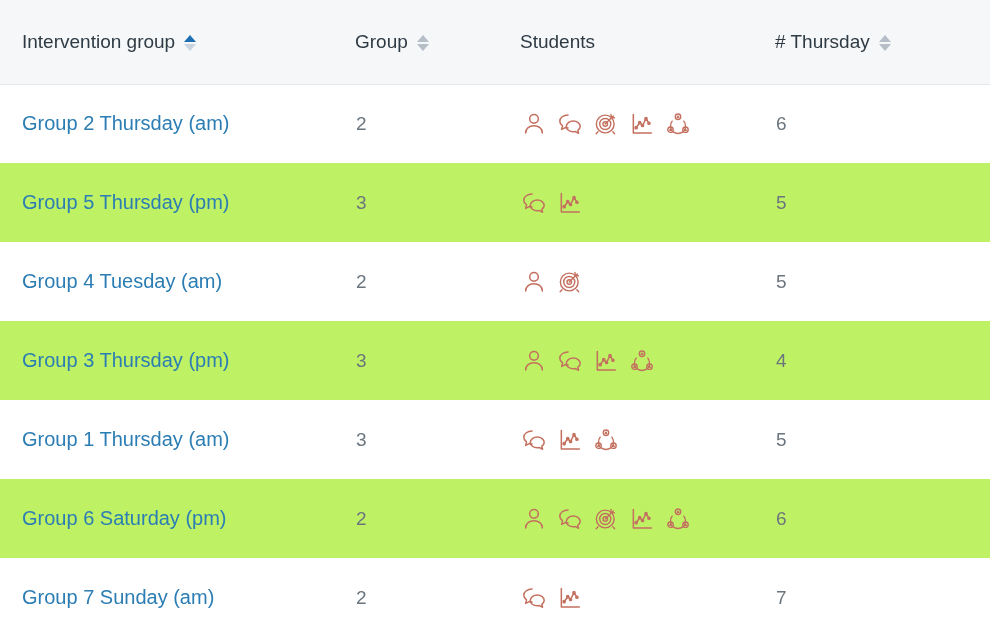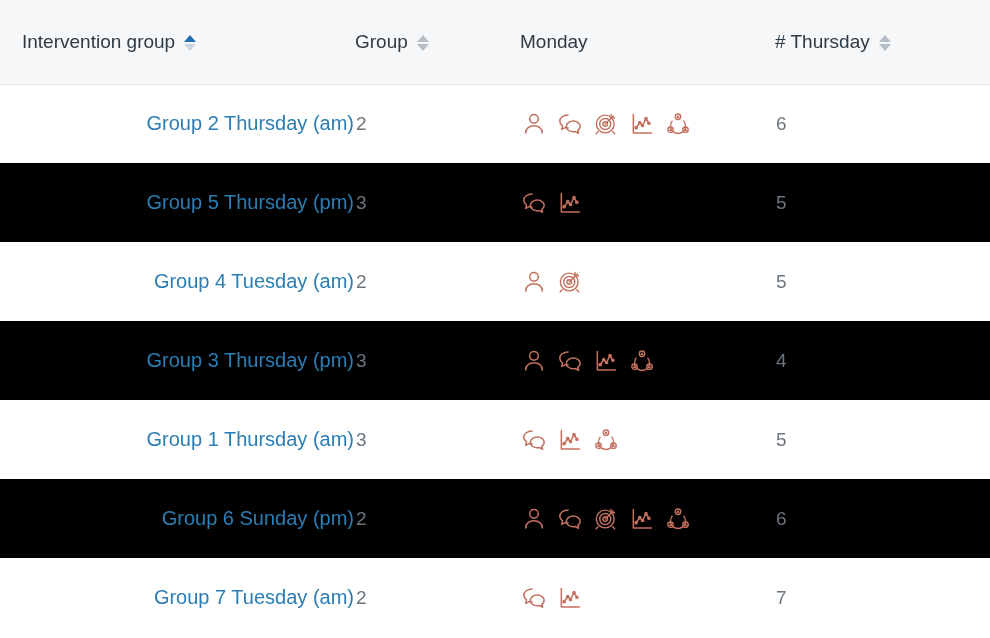--- a/index.html
+++ b/index.html
@@ -67,32 +67,32 @@
   }
   .tri-up   { border-bottom: 7px solid #b6bec7; }
   .tri-down { border-top: 7px solid #b6bec7; }
   .sort-icon.active .tri-up   { border-bottom-color: #1f6fb2; }
   .sort-icon.active .tri-down { border-top-color: #c9d4de; }
 
   tbody tr {
     background: #ffffff;
   }
   tbody tr.alt {
-    background: #000000;
+    background: #bef264;
     margin-left: 48px;
   }
   tbody td {
     height: 79px;
     vertical-align: middle;
     font-size: 19px;
     color: #6c757d;
     border: 0;
     box-sizing: border-box;
   }
-  tbody td.col-group { padding-left: 22px; text-align: right; }
+  tbody td.col-group { padding-left: 22px; }
 
   .group-link {
     color: #2b7db3;
     text-decoration: none;
     font-size: 20px;
     cursor: pointer;
   }
 
   .tier-val, .students-val {
     color: #6b757e;
@@ -133,21 +133,21 @@
         <span class="th-inner">
           <span>Group</span>
           <span class="sort-icon">
             <span class="tri tri-up"></span>
             <span class="tri tri-down"></span>
           </span>
         </span>
       </th>
       <th class="col-pillars">
         <span class="th-inner">
-          <span>Monday</span>
+          <span>Students</span>
         </span>
       </th>
       <th class="col-students">
         <span class="th-inner">
           <span># Thursday</span>
           <span class="sort-icon">
             <span class="tri tri-up"></span>
             <span class="tri tri-down"></span>
           </span>
         </span>
@@ -339,21 +339,21 @@
                 <path d="M11.35 5.9l.65-1.1.65 1.1z"></path>
                 <path d="M4.45 17.8l.65-1.1.65 1.1z"></path>
                 <path d="M18.25 17.8l.65-1.1.65 1.1z"></path>
               </svg>
             </span>
           </div>
         </td>
         <td class="col-students"><span class="students-val">5</span></td>
       </tr>
       <tr class="alt">
-        <td class="col-group"><a class="group-link">Group 6 Sunday (pm)</a></td>
+        <td class="col-group"><a class="group-link">Group 6 Saturday (pm)</a></td>
         <td class="col-tier"><span class="tier-val">2</span></td>
         <td class="col-pillars">
           <div class="pillar-cell">
             <span class="pillar-icon">
               <svg viewBox="0 0 24 24" fill="none" stroke="currentColor" stroke-width="1.4" stroke-linecap="round" stroke-linejoin="round">
                 <circle cx="12" cy="7.2" r="4"></circle>
                 <path d="M4.3 20.2c0-4.2 3.45-6.6 7.7-6.6s7.7 2.4 7.7 6.6"></path>
               </svg>
             </span>
             <span class="pillar-icon">
@@ -394,21 +394,21 @@
                 <path d="M11.35 5.9l.65-1.1.65 1.1z"></path>
                 <path d="M4.45 17.8l.65-1.1.65 1.1z"></path>
                 <path d="M18.25 17.8l.65-1.1.65 1.1z"></path>
               </svg>
             </span>
           </div>
         </td>
         <td class="col-students"><span class="students-val">6</span></td>
       </tr>
       <tr>
-        <td class="col-group"><a class="group-link">Group 7 Tuesday (am)</a></td>
+        <td class="col-group"><a class="group-link">Group 7 Sunday (am)</a></td>
         <td class="col-tier"><span class="tier-val">2</span></td>
         <td class="col-pillars">
           <div class="pillar-cell">
             <span class="pillar-icon">
               <svg viewBox="0 0 24 24" fill="none" stroke="currentColor" stroke-width="1.4" stroke-linecap="round" stroke-linejoin="round">
                 <path d="M10.2 3.6C6 3.6 2.6 6.2 2.6 9.4c0 1.7 1 3.3 2.5 4.3L4.3 17l3.3-1.7c.8.2 1.7.3 2.6.3"></path>
                 <path d="M15 9.2c3.5 0 6.4 2.2 6.4 4.9 0 1.5-.9 2.8-2.2 3.7l.7 2.7-2.9-1.5c-.6.2-1.3.2-2 .2-3.5 0-6.4-2.2-6.4-4.9S11.5 9.2 15 9.2z"></path>
               </svg>
             </span>
             <span class="pillar-icon">

